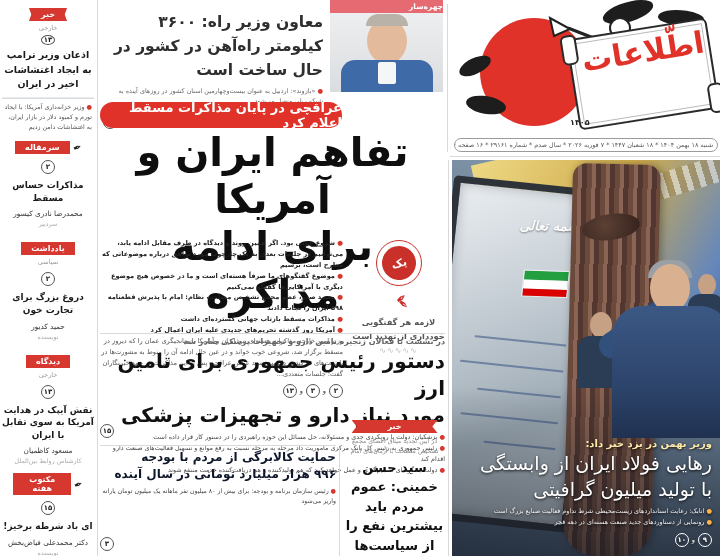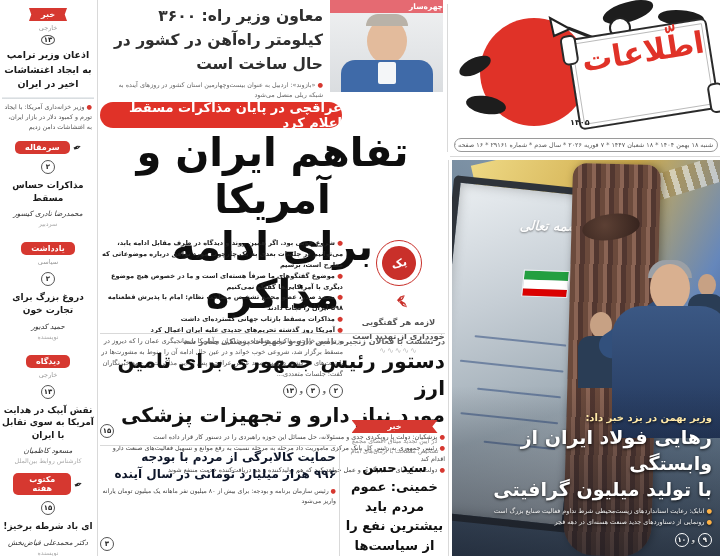--- a/index.html
+++ b/index.html
@@ -23,25 +23,25 @@
           font-size:7px; font-weight:bold; color:#222; background:#fff; margin:3px 0; }
   .side-head { font-size:9.5px; font-weight:bold; line-height:1.55; padding:0 3px; }
   .side-photo { position:relative; width:92px; height:104px; margin-top:5px;
                 background:linear-gradient(180deg,#eef0f2 0%,#dfe3e6 60%,#cfd4d8 100%); overflow:hidden; }
   .head-shape { position:absolute; left:50%; transform:translateX(-50%); border-radius:50%; }
   .body-shape { position:absolute; left:50%; transform:translateX(-50%); border-radius:14px 14px 0 0; }
   .side-cap { font-size:6.3px; color:#555; text-align:right; line-height:1.6; padding:3px 4px 0 2px; }
   .reddot { color:#d63830; font-weight:bold; }
   .sep { width:96px; height:1px; background:#e2e2e2; margin:5px 0 4px 0; }
   .pill { background:#d63830; color:#fff; font-size:8px; font-weight:bold;
-          border-radius:5px; padding:2px 10px; display:inline-block; }
+          border-radius:0; padding:2px 10px; display:inline-block; }
   .penrow { display:flex; align-items:center; gap:3px; justify-content:center; }
   .pen { color:#222; font-size:10px; transform:rotate(-20deg); }
   .side-title { font-size:9px; font-weight:bold; margin-top:2px; line-height:1.4; padding:0 2px;}
-  .side-author { font-size:7.3px; color:#333; margin-top:5px;font-style:italic; }
+  .side-author { font-size:7.3px; color:#333; margin-top:5px; }
   .side-role { font-size:6.3px; color:#aaa; margin-top:2px; }
 
   
   .masthead { position:absolute; left:452px; top:0; width:268px; height:158px; }
   .mh-circle { position:absolute; left:28px; top:18px; width:108px; height:108px;
                border-radius:50%; background:#e03228; }
   .leaf { position:absolute; background:#1d1d1d; border-radius:60% 40% 60% 40%; }
   .scroll { position:absolute; left:120px; top:28px; width:142px; height:92px;
             background:#fff; border:2px solid #2a2a2a; border-radius:6px;
             transform:rotate(-9deg); box-shadow:inset 0 0 0 3px #fff, inset 0 0 0 4px #bbb; }
@@ -56,21 +56,21 @@
   .dateline { position:absolute; left:2px; top:138px; width:264px; border:1px solid #9a9a9a;
               border-radius:10px; font-size:6.4px; color:#555; text-align:center;
               padding:2px 4px; background:#fff; white-space:nowrap; overflow:hidden; }
 
   
   .top-story { position:absolute; left:100px; top:0; width:343px; height:97px; }
   .ts-photo { position:absolute; right:0; top:0; width:113px; height:92px;
               background:linear-gradient(180deg,#f0f1f2,#dadde0); overflow:hidden; }
   .ts-tag { position:absolute; right:0; top:0; width:113px; height:13px; background:#e56a72;
             color:#fff; font-size:7.5px; font-weight:bold; line-height:13px; }
-  .ts-text { position:absolute; right:120px; top:4px; width:220px; text-align:right; }
+  .ts-text { position:absolute; right:120px; top:10px; width:220px; text-align:right; }
   .ts-head { font-size:15.5px; font-weight:bold; color:#2f2f2f; line-height:1.55; }
   .ts-bullet { font-size:6.4px; color:#666; margin-top:5px; line-height:1.5; }
   .ts-ref { margin-top:3px; text-align:left; }
 
   
   .lead { position:absolute; left:100px; top:102px; width:345px; height:230px; }
   .band { position:absolute; left:0; top:0; width:242px; height:26px; background:#e03228;
           border-radius:13px; color:#fff; font-size:13px; font-weight:bold;
           display:flex; align-items:center; justify-content:center; }
   .lead-head { position:absolute; left:0; top:27px; width:345px; text-align:center;
@@ -146,21 +146,21 @@
                background:#d9b090; }
   .man .hair { position:absolute; left:36px; bottom:160px; width:44px; height:18px;
                border-radius:22px 22px 0 0; background:#9ba0a6; }
   .crowd-head { position:absolute; border-radius:50%; background:#c7a184; }
   .crowd-body { position:absolute; border-radius:12px 12px 0 0; background:#2a3d55; }
   .shade { position:absolute; left:0; bottom:0; width:100%; height:170px;
            background:linear-gradient(180deg,rgba(15,20,30,0),rgba(15,20,30,.6)); }
   .ps-text { position:absolute; left:6px; right:8px; bottom:6px; text-align:right; color:#fff;
              text-shadow:0 1px 3px rgba(0,0,0,.85); }
   .ps-kicker { font-size:10px; font-weight:bold; color:#ffe9a8; }
-  .ps-head { font-size:19px; font-weight:bold; line-height:1.35; margin-top:2px; letter-spacing:-0.5px; }
+  .ps-head { font-size:19px; font-weight:normal; line-height:1.35; margin-top:2px; letter-spacing:-0.5px; }
   .ps-bullets { font-size:6.4px; line-height:1.7; margin-top:4px; color:#f3f3f3; }
   .ps-bullets .dot { color:#ffb347; font-weight:bold; }
   .ps-refs { margin-top:2px; display:flex; gap:3px; align-items:center; }
   .ps-refs .cnum { border-color:#fff; color:#fff; background:transparent; }
   .ps-refs .conj { font-size:6.5px; color:#fff; }
 </style>
 </head>
 <body>
 
 <div class="page">

